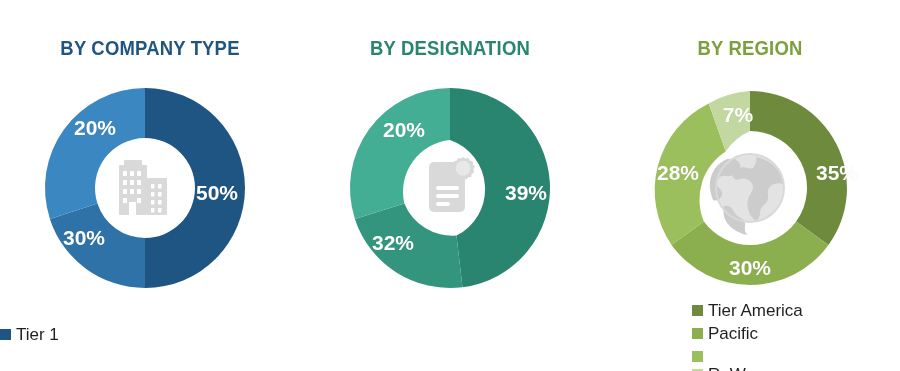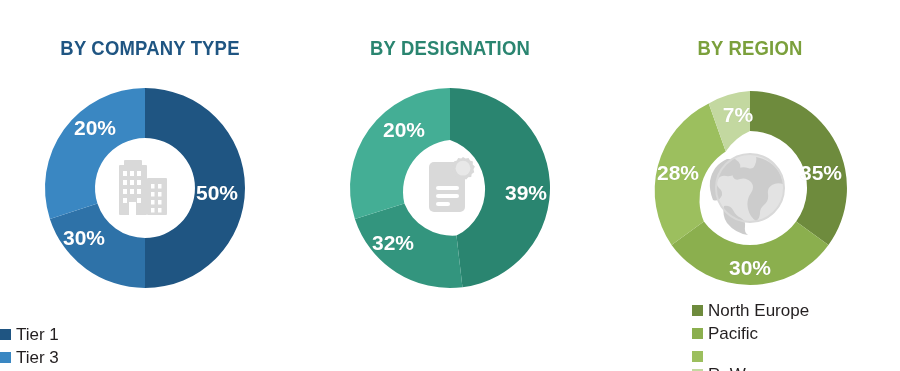--- a/index.html
+++ b/index.html
@@ -142,24 +142,20 @@
       <div class="pct" style="left:217px; top:165px;">50%</div>
       <div class="pct" style="left:84px; top:210px;">30%</div>
       <div class="pct" style="left:95px; top:100px;">20%</div>
     </div>
 
     <div class="legend lg-company">
       <div class="legend-row">
         <span class="swatch" style="background:#1F5582;"></span>
         <span class="legend-label">Tier 1</span>
       </div>
-      <div class="legend-row">
-        <span class="swatch" style="background:#3A87C2;"></span>
-        <span class="legend-label">Tier 3</span>
-      </div>
     </div>
   </div>
 
   <div class="panel panel-2">
     <div class="chart-title" style="color:#2A8570;">BY DESIGNATION</div>
 
     <div class="donut-wrap">
       <svg class="donut-svg" width="300" height="300" viewBox="0 0 300 300">
 
         <path d="M 150 60 A 100 100 0 0 1 162.47 259.22 L 156.48 207.59 A 52 52 0 0 0 150 112 Z" fill="#2A8570"></path>
@@ -207,30 +203,30 @@
           <circle cx="150" cy="160" r="34" fill="#e3e3e3"></circle>
           <g fill="#cccccc">
             <path d="M135 131 q8 5 4 12 q-5 6 -13 5 q-5 -1 -8 3 q-3 5 1 9 q5 4 2 9 q-3 5 -8 3 q-4 -10 -3 -19 q3 -16 17 -22 Z"></path>
             <path d="M156 129 q12 2 20 11 q6 7 7 16 q-6 -2 -11 1 q-5 3 -4 9 q1 7 -4 11 q-4 3 -4 8 q0 5 -4 8 q-6 -4 -8 -12 q-2 -9 3 -16 q4 -6 0 -11 q-5 -5 -11 -3 q-5 2 -7 -2 q-2 -5 3 -8 q6 -3 12 -1 q5 2 7 -3 q2 -5 1 -8 Z"></path>
             <path d="M124 178 q6 -1 9 4 q3 6 8 8 q5 3 4 9 q-1 5 3 8 q-13 -2 -21 -12 q-5 -7 -3 -17 Z"></path>
           </g>
           <circle cx="150" cy="160" r="34" fill="none" stroke="#d9d9d9" stroke-width="2"></circle>
         </g>
       </svg>
 
-      <div class="pct" style="left:221px; top:145px;">35%</div>
+      <div class="pct" style="left:237px; top:145px;">35%</div>
       <div class="pct" style="left:150px; top:240px;">30%</div>
       <div class="pct" style="left:78px; top:145px;">28%</div>
       <div class="pct" style="left:138px; top:87px;">7%</div>
     </div>
 
     <div class="legend lg-region">
       <div class="legend-row">
         <span class="swatch" style="background:#6E8B3D;"></span>
-        <span class="legend-label">North Europe</span>
+        <span class="legend-label">Tier America</span>
       </div>
       <div class="legend-row">
         <span class="swatch" style="background:#8BAF4E;"></span>
         <span class="legend-label">Pacific</span>
       </div>
       <div class="legend-row">
         <span class="swatch" style="background:#9CBF5E;"></span>
       </div>
       <div class="legend-row">
         <span class="swatch" style="background:#C3D8A0;"></span>

